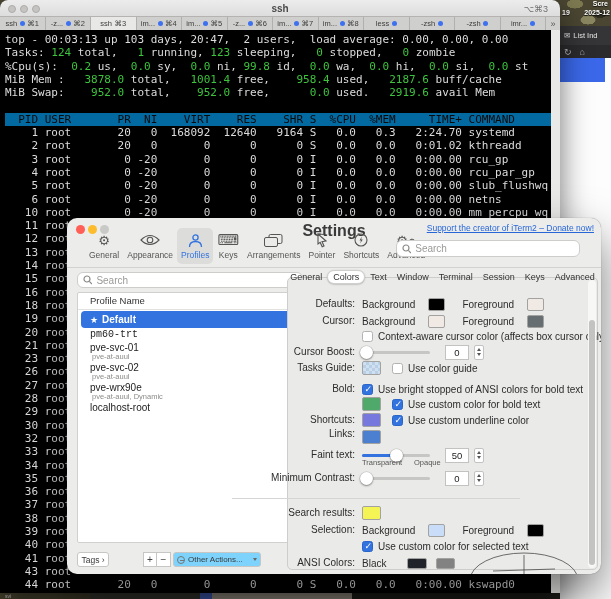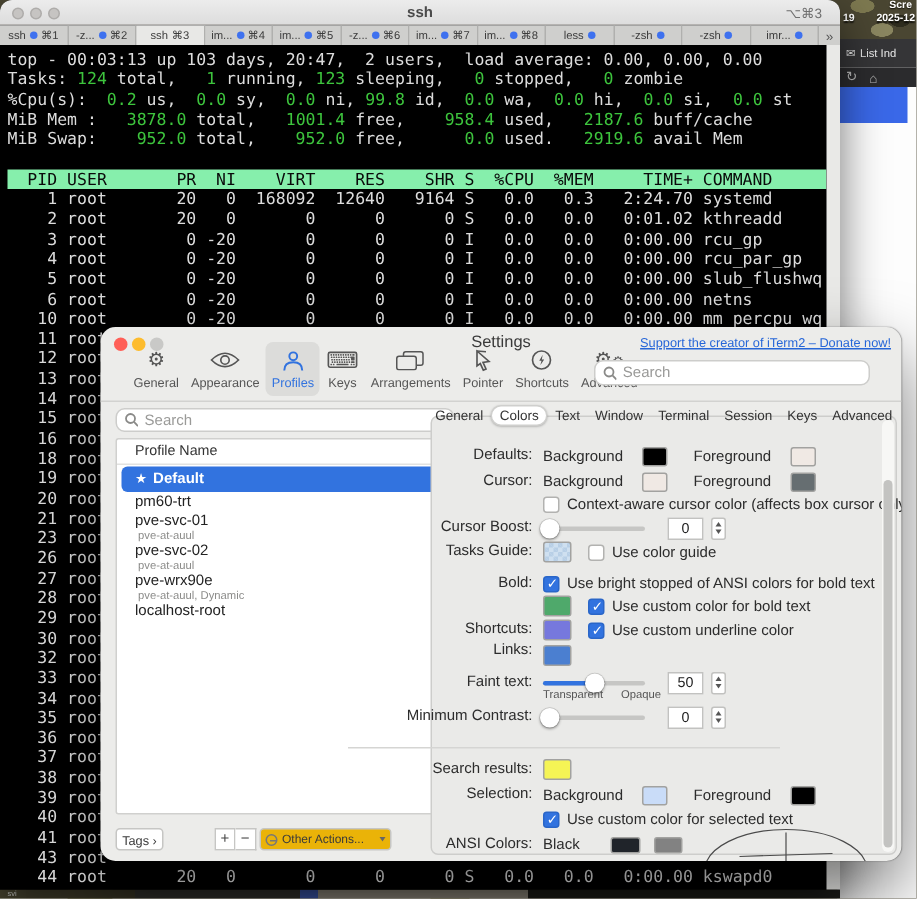--- a/index.html
+++ b/index.html
@@ -35,27 +35,27 @@
 #term-shortcut{position:absolute;right:12px;top:4px;font-size:9px;color:#6f6f6f;}
 #term-tabs{position:absolute;left:0;top:17px;width:100%;height:13px;background:#c6c6c4;display:flex;}
 #tabs-built{flex:1;display:flex;}
 .term-tab{flex:1;display:flex;align-items:center;justify-content:center;gap:2.5px;font-size:7.5px;color:#3c3c3c;background:#cfcfcd;border-right:1px solid #b0b0ae;overflow:hidden;white-space:nowrap;}
 .term-tab.active{background:#e8e8e6;}
 .tt-dot{width:5px;height:5px;border-radius:50%;background:#3e71ef;flex:none;}
 .tab-ovf{width:14px;display:flex;align-items:center;justify-content:center;font-size:9px;color:#555;background:#cfcfcd;}
 #term-screen{position:absolute;left:0;top:30px;width:551px;height:563px;background:#000;padding:3px 0 0 5px;font-family:"DejaVu Sans Mono",monospace;font-size:11px;line-height:13.3px;color:#dcdcdc;white-space:pre;overflow:hidden;}
 #term-margin{position:absolute;left:551px;top:30px;width:9px;height:563px;background:#e9e9e7;}
 .term-line{height:13.3px;}
-.term-line.hdr{background:#86efac;color:#0a0a0a;width:546px;}
+.term-line.hdr{background:#0369a1;color:#0a0a0a;width:546px;}
 .tg{color:#3dc43d;}
 
 
 #settings{left:67px;top:218px;width:534px;height:356px;background:#ececea;border-radius:10px;box-shadow:0 20px 45px rgba(0,0,0,.5),0 0 1px rgba(0,0,0,.5);overflow:hidden;font-size:10px;color:#2c2c2c;}
 .sdot{position:absolute;top:7px;width:9px;height:9px;border-radius:50%;}
-#settings-title{position:absolute;left:0;right:0;top:4px;text-align:center;font-size:11px;font-weight:normal;color:#3a3a3a;}
+#settings-title{position:absolute;left:0;right:0;top:4px;text-align:center;font-size:16px;font-weight:bold;color:#3a3a3a;}
 #donate-link{position:absolute;right:7px;top:5px;font-size:8.5px;color:#2666d8;text-decoration:underline;padding-left:20px;}
 #tb-items{position:absolute;left:18px;top:10px;display:flex;}
 .tb-item{height:36px;display:flex;flex-direction:column;align-items:center;justify-content:center;gap:2px;border-radius:5px;padding:0 4px;}
 .tb-item .ticon{height:15px;display:flex;align-items:center;justify-content:center;font-size:13px;color:#555;}
 .tb-item .tlabel{font-size:8.5px;color:#555;}
 .tb-item.active{background:#dcdcda;}
 .tb-item.active .tlabel{color:#3273df;}
 .tb-item.active .ticon{color:#3273df;}
 .searchfield{position:absolute;background:#fff;border:1px solid #cdcdcb;border-radius:6px;display:flex;align-items:center;padding:0 5px;gap:4px;}
 .searchfield input{border:none;outline:none;background:transparent;font-size:10px;color:#333;width:100%;font-family:inherit;}
@@ -67,21 +67,21 @@
 #plist-header{position:absolute;left:12px;top:2px;font-size:9.5px;color:#333;}
 #plist-divider{position:absolute;left:0;top:16px;width:100%;height:1px;background:#e2e2e0;}
 .prow{position:absolute;left:3px;right:3px;font-size:10px;color:#222;display:flex;align-items:center;gap:4px;padding-left:9px;}
 .prow.selected{background:#3273df;border-radius:4px;color:#fff;font-weight:bold;}
 .prow .star{font-size:9px;}
 .psub{position:absolute;left:14px;font-size:7.5px;color:#8b8b89;}
 .bbtn{position:absolute;top:334px;height:15px;background:#fff;border:1px solid #c6c6c4;border-radius:3px;font-size:8.5px;color:#3a3a3a;display:flex;align-items:center;justify-content:center;}
 #pm-group{position:absolute;left:76px;top:334px;display:flex;}
 #pm-group div{width:14px;height:15px;background:#fff;border:1px solid #c6c6c4;font-size:10px;color:#444;display:flex;align-items:center;justify-content:center;}
 #pm-group div:last-child{border-left:none;}
-#other-actions{position:absolute;left:106px;top:334px;width:88px;height:15px;background:#eab308;border:1px solid #c6c6c4;border-radius:3px;display:flex;align-items:center;font-size:8px;color:#3a3a3a;gap:3px;padding:0 3px;}
+#other-actions{position:absolute;left:106px;top:334px;width:88px;height:15px;background:#7dd3fc;border:1px solid #c6c6c4;border-radius:3px;display:flex;align-items:center;font-size:8px;color:#3a3a3a;gap:3px;padding:0 3px;}
 .oa-circle{width:8px;height:8px;border:1px solid #777;border-radius:50%;position:relative;flex:none;}
 .oa-circle::after{content:"";position:absolute;left:1.5px;top:3px;width:4px;height:1px;background:#777;}
 .chev-down{width:0;height:0;border-left:2.5px solid transparent;border-right:2.5px solid transparent;border-top:3.5px solid #666;margin-left:auto;}
 
 
 #colors-box{position:absolute;left:220px;top:59px;width:311px;height:293px;background:#eaeae8;border:1px solid #cdcdcb;border-radius:5px;}
 #subtabs{position:absolute;left:220px;top:52px;width:311px;display:flex;justify-content:center;align-items:center;}
 .subtab{font-size:9px;color:#333;padding:1px 5px;white-space:nowrap;}
 .subtab.active{background:#fff;border:1px solid #cfcfcd;border-radius:7px;box-shadow:0 0.5px 1.5px rgba(0,0,0,.25);}
 .subtab-sep{width:1px;height:9px;background:#bfbfbd;}
@@ -292,21 +292,21 @@
     <input type="text" placeholder="Search" style="">
   </div>
   <div id="profile-list">
     <div id="plist-header">Profile Name</div>
     <div id="plist-divider"></div>
     <div id="profile-rows">
         <div class="prow selected" style="top: 18px; height: 17px;">
           <span class="star">★</span>
           <span>Default</span>
         </div>
-        <div class="prow" style="top: 35px; height: 12px;">
+        <div class="prow" style="top: 35px; height: 12px; font-family: Liberation Mono, monospace;">
           <span>pm60-trt</span>
         </div>
         <div class="prow" style="top: 48px; height: 12px;">
           <span>pve-svc-01</span>
         </div>
         <div class="psub" style="top: 59px;">pve-at-auul</div>
         <div class="prow" style="top: 68px; height: 12px;">
           <span>pve-svc-02</span>
         </div>
         <div class="psub" style="top: 79px;">pve-at-auul</div>

